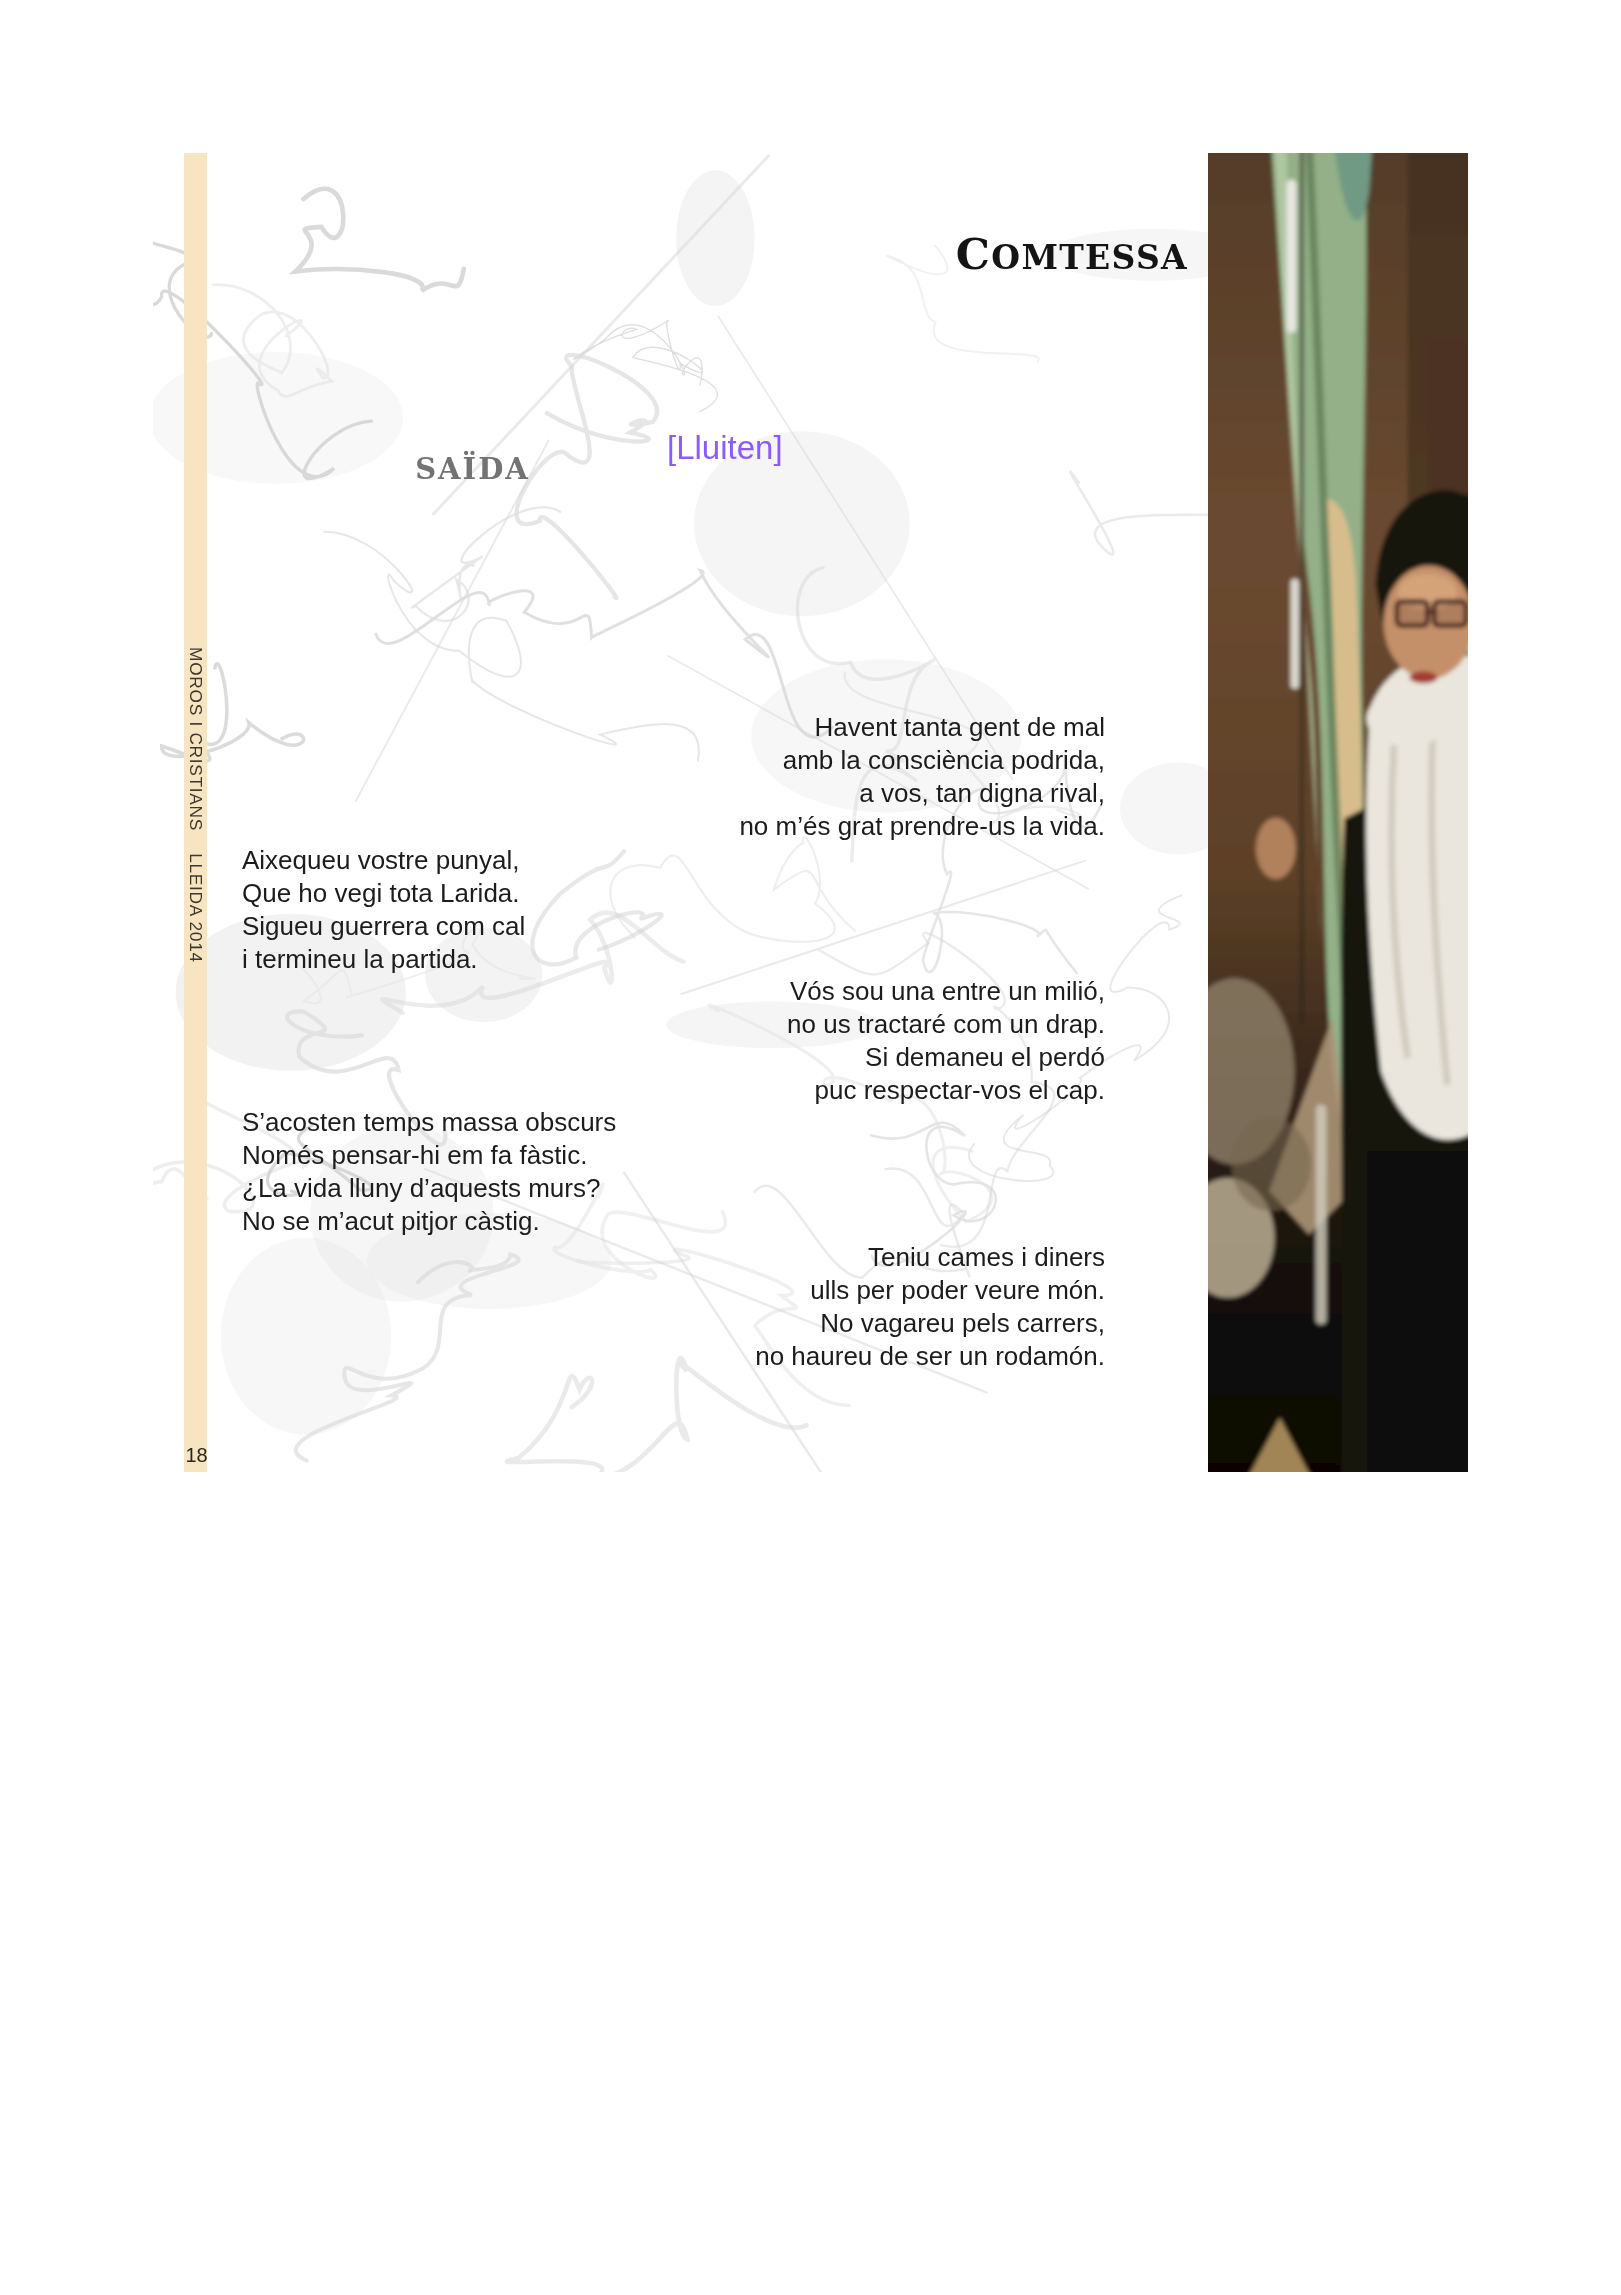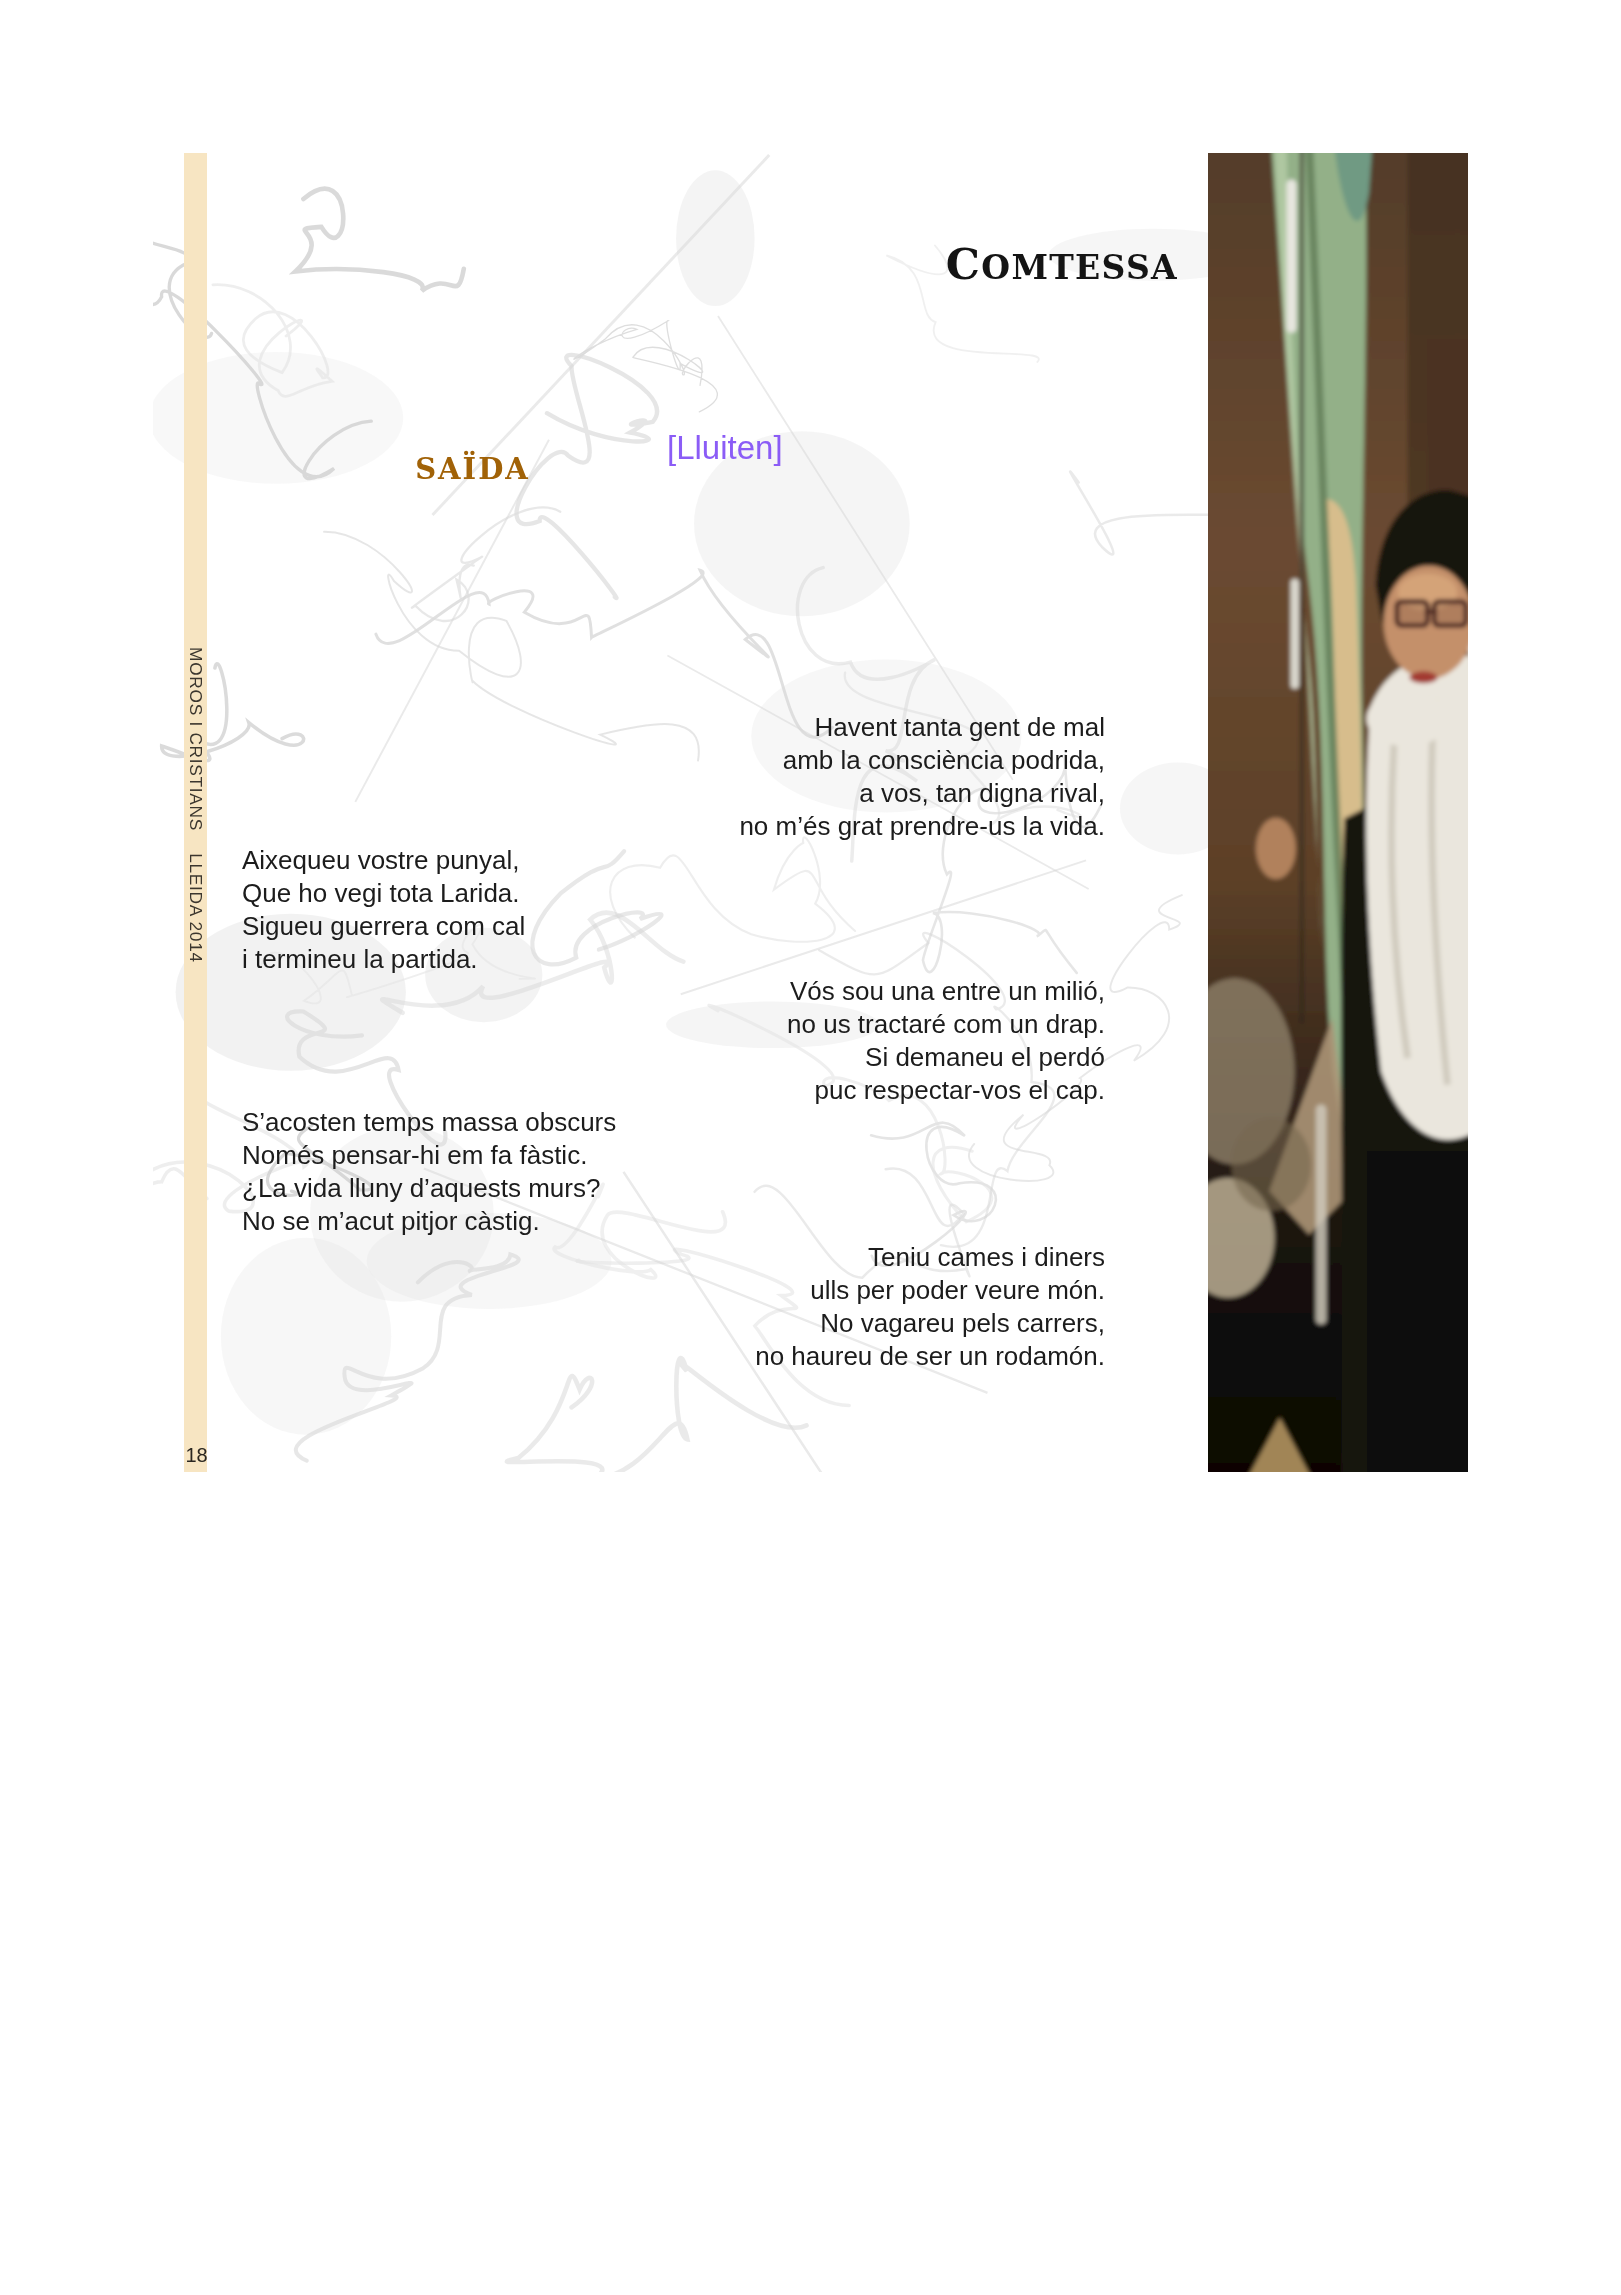--- a/index.html
+++ b/index.html
@@ -21,29 +21,29 @@
     font-size:17.3px;letter-spacing:0.7px;color:#3b362e;
     transform:translate(-50%,-50%) rotate(90deg);
   }
   .spine-label.series{top:586px;}
   .spine-label.edition{top:755px;}
   .page-number{
     position:absolute;left:12.6px;top:1302px;transform:translate(-50%,-50%);
     font-size:20px;color:#2a2620;
   }
   .title{
-    position:absolute;top:76px;right:280px;margin:10px;
+    position:absolute;top:76px;right:280px;margin:0;
     font-family:"DejaVu Serif",serif;font-weight:700;
     font-size:33px;letter-spacing:1.3px;color:#141414;white-space:nowrap;
   }
   .title::first-letter{font-size:43px;}
   .heading-saida{
     position:absolute;left:253px;top:299px;width:133px;margin:0;
     text-align:center;font-family:"DejaVu Serif",serif;font-weight:700;
-    font-size:29px;letter-spacing:2px;color:#a16207;white-space:nowrap;
+    font-size:29px;letter-spacing:2px;color:#737373;white-space:nowrap;
   }
   .direction{
     position:absolute;left:514px;top:276px;font-size:33px;color:#8b5cf6;
     white-space:nowrap;
   }
   .stanza{position:absolute;font-size:26px;line-height:33px;white-space:nowrap;}
   .stanza.right{text-align:right;}
   .stanza.opening{font-size:27px;line-height:35px;}
   .photo{
     position:absolute;left:1055px;top:0;width:260px;height:1319px;

